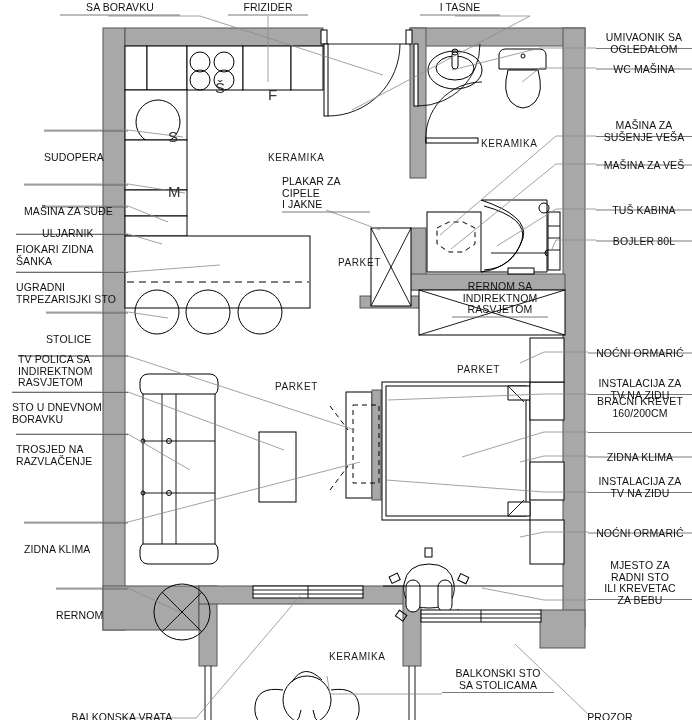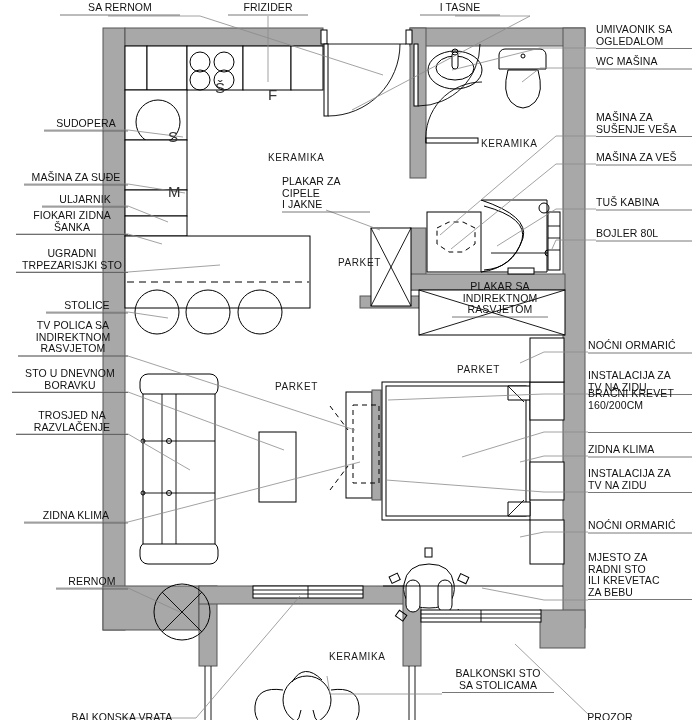--- a/index.html
+++ b/index.html
@@ -1,22 +1,22 @@
 <!DOCTYPE html>
 <html><head>
 <meta charset="utf-8">
 <style>
   html,body{margin:0;padding:0;background:#ffffff;}
   body{width:692px;height:720px;position:relative;overflow:hidden;
        font-family:"Liberation Sans", sans-serif;color:#1a1a1a;}
   #plan{position:absolute;left:0;top:0;width:692px;height:720px;}
   .lbl{position:absolute;font-size:10.5px;line-height:11.5px;letter-spacing:.1px;
        color:#111;white-space:pre;text-align:center;}
-  .lbl.l{text-align:center;}
-  .lbl.r{text-align:left;}
+  .lbl.l{text-align:left;margin-top:34px;}
+  .lbl.r{text-align:center;margin-top:8px;}
   .room{position:absolute;font-size:10px;letter-spacing:.6px;color:#1a1a1a;white-space:nowrap;}
   .appl{position:absolute;font-size:15px;color:#333;}
 </style>
 </head>
 <body>
 
 <svg id="plan" viewBox="0 0 692 720">
   <defs>
     <style>
       .wall{fill:#a8a8a8;stroke:#555;stroke-width:1;}
@@ -294,21 +294,21 @@
   </div>
 
 <div id="appliance-marks">
     <div class="appl" style="left: 215px; top: 79px;">Š</div>
     <div class="appl" style="left: 268px; top: 86px;">F</div>
     <div class="appl" style="left: 168px; top: 128px;">S</div>
     <div class="appl" style="left: 168px; top: 183px;">M</div>
   </div>
 
 <div id="annot-layer">
-    <div class="lbl " style="left: 60px; top: 2px; width: 120px; text-align: center;">SA RERNOM</div>
+    <div class="lbl " style="left: 60px; top: 2px; width: 120px; text-align: center;">SA BORAVKU</div>
     <div class="lbl " style="left: 228px; top: 2px; width: 80px; ">FRIZIDER</div>
     <div class="lbl " style="left: 420px; top: 2px; width: 80px; text-align: center;">I TASNE</div>
     <div class="lbl l" style="left: 44px; top: 118px; width: 84px;">SUDOPERA</div>
     <div class="lbl l" style="left: 24px; top: 172px; width: 104px;">MAŠINA ZA SUĐE</div>
     <div class="lbl l" style="left: 42px; top: 194px; width: 86px;">ULJARNIK</div>
     <div class="lbl l" style="left: 16px; top: 210px; width: 112px;">FIOKARI ZIDNA
 ŠANKA</div>
     <div class="lbl l" style="left: 16px; top: 248px; width: 112px;">UGRADNI
 TRPEZARISJKI STO</div>
     <div class="lbl l" style="left: 46px; top: 300px; width: 82px;">STOLICE</div>
@@ -338,20 +338,20 @@
     <div class="lbl r" style="left: 588px; top: 468px; width: 104px;">INSTALACIJA ZA
 TV NA ZIDU</div>
     <div class="lbl r" style="left: 588px; top: 520px; width: 104px;">NOĆNI ORMARIĆ</div>
     <div class="lbl r" style="left: 588px; top: 552px; width: 104px;">MJESTO ZA
 RADNI STO
 ILI KREVETAC
 ZA BEBU</div>
     <div class="lbl " style="left: 282px; top: 176px; width: 88px; text-align: left;">PLAKAR ZA
 CIPELE
 I JAKNE</div>
-    <div class="lbl " style="left: 452px; top: 281px; width: 96px; text-align: center;">PLAKAR SA
+    <div class="lbl " style="left: 452px; top: 281px; width: 96px; text-align: center;">RERNOM SA
 INDIREKTNOM
 RASVJETOM</div>
     <div class="lbl " style="left: 52px; top: 712px; width: 140px; text-align: center;">BALKONSKA VRATA</div>
     <div class="lbl " style="left: 442px; top: 668px; width: 112px; text-align: center;">BALKONSKI STO
 SA STOLICAMA</div>
     <div class="lbl " style="left: 570px; top: 712px; width: 80px; text-align: center;">PROZOR</div>
   </div>
 
 </body></html>

